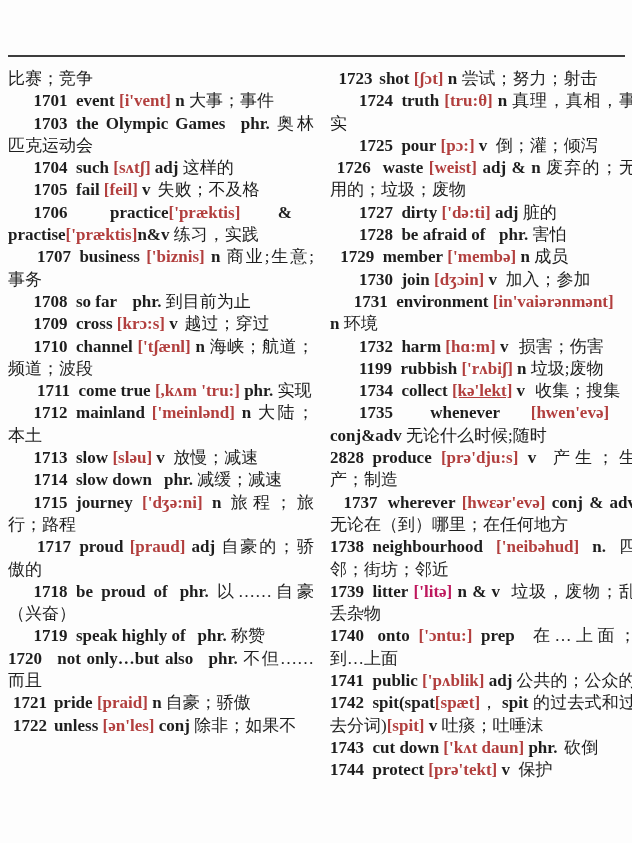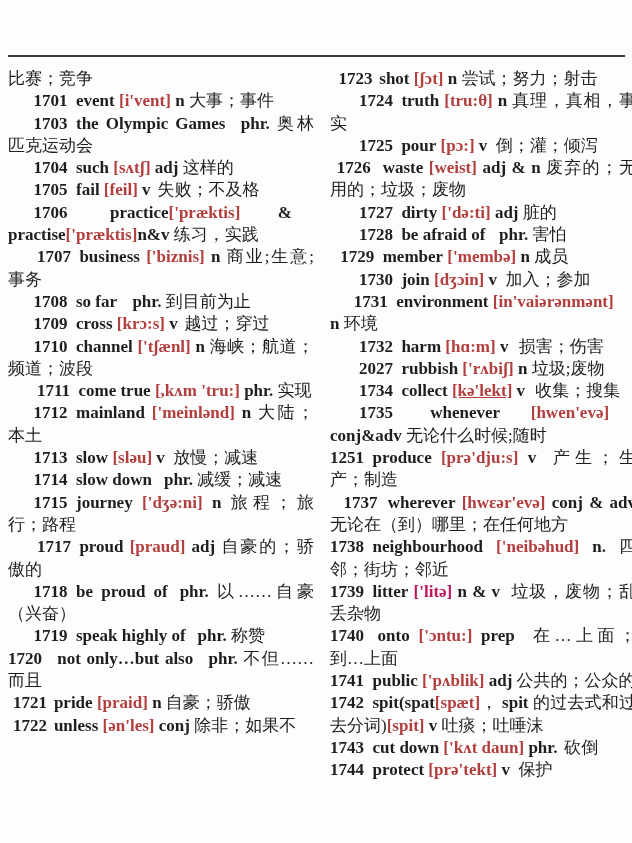--- a/index.html
+++ b/index.html
@@ -76,24 +76,24 @@
         <p class="entry" style="text-indent: 0.5em;"><span class="seg-num">1723</span><span class="gap" style="width: 0.4em;"></span><span class="seg-en">shot</span> <span class="seg-ph" style="color: rgb(178, 63, 62);">[ʃɔt]</span> <span class="seg-pos">n</span> <span class="seg-cn">尝试；努力；射击</span></p>
         <p class="entry" style="text-indent: 1.7em;"><span class="seg-num">1724</span><span class="gap" style="width: 0.5em;"></span><span class="seg-en">truth</span> <span class="seg-ph" style="color: rgb(178, 63, 62);">[tru:θ]</span> <span class="seg-pos">n</span> <span class="seg-cn">真理，真相，事实</span></p>
         <p class="entry" style="text-indent: 1.7em;"><span class="seg-num">1725</span><span class="gap" style="width: 0.5em;"></span><span class="seg-en">pour</span> <span class="seg-ph" style="color: rgb(178, 63, 62);">[pɔ:]</span> <span class="seg-pos">v</span><span class="gap" style="width: 0.5em;"></span><span class="seg-cn">倒；灌；倾泻</span></p>
         <p class="entry" style="text-indent: 0.4em;"><span class="seg-num">1726</span><span class="gap" style="width: 0.7em;"></span><span class="seg-en">waste</span> <span class="seg-ph" style="color: rgb(178, 63, 62);">[weist]</span> <span class="seg-pos">adj &amp; n</span> <span class="seg-cn">废弃的；无用的；垃圾；废物</span></p>
         <p class="entry" style="text-indent: 1.7em;"><span class="seg-num">1727</span><span class="gap" style="width: 0.5em;"></span><span class="seg-en">dirty</span> <span class="seg-ph" style="color: rgb(178, 63, 62);">['də:ti]</span> <span class="seg-pos">adj</span> <span class="seg-cn">脏的</span></p>
         <p class="entry" style="text-indent: 1.7em;"><span class="seg-num">1728</span><span class="gap" style="width: 0.5em;"></span><span class="seg-en">be afraid of</span><span class="gap" style="width: 0.8em;"></span><span class="seg-pos">phr.</span> <span class="seg-cn">害怕</span></p>
         <p class="entry" style="text-indent: 0.6em;"><span class="seg-num">1729</span><span class="gap" style="width: 0.5em;"></span><span class="seg-en">member</span> <span class="seg-ph" style="color: rgb(178, 63, 62);">['membə]</span> <span class="seg-pos">n</span> <span class="seg-cn">成员</span></p>
         <p class="entry" style="text-indent: 1.7em;"><span class="seg-num">1730</span><span class="gap" style="width: 0.5em;"></span><span class="seg-en">join</span> <span class="seg-ph" style="color: rgb(178, 63, 62);">[dʒɔin]</span> <span class="seg-pos">v</span><span class="gap" style="width: 0.5em;"></span><span class="seg-cn">加入；参加</span></p>
         <p class="entry" style="text-indent: 1.4em;"><span class="seg-num">1731</span><span class="gap" style="width: 0.5em;"></span><span class="seg-en">environment</span> <span class="seg-ph" style="color: rgb(178, 63, 62);">[in'vaiərənmənt]</span><br><span class="seg-pos">n</span> <span class="seg-cn">环境</span></p>
         <p class="entry" style="text-indent: 1.7em;"><span class="seg-num">1732</span><span class="gap" style="width: 0.5em;"></span><span class="seg-en">harm</span> <span class="seg-ph" style="color: rgb(178, 63, 62);">[hɑ:m]</span> <span class="seg-pos">v</span><span class="gap" style="width: 0.6em;"></span><span class="seg-cn">损害；伤害</span></p>
-        <p class="entry" style="text-indent: 1.7em;"><span class="seg-num">2027</span><span class="gap" style="width: 0.5em;"></span><span class="seg-en">rubbish</span> <span class="seg-ph" style="color: rgb(178, 63, 62);">['rʌbiʃ]</span> <span class="seg-pos">n</span> <span class="seg-cn">垃圾;废物</span></p>
+        <p class="entry" style="text-indent: 1.7em;"><span class="seg-num">1199</span><span class="gap" style="width: 0.5em;"></span><span class="seg-en">rubbish</span> <span class="seg-ph" style="color: rgb(178, 63, 62);">['rʌbiʃ]</span> <span class="seg-pos">n</span> <span class="seg-cn">垃圾;废物</span></p>
         <p class="entry" style="text-indent: 1.7em;"><span class="seg-num">1734</span><span class="gap" style="width: 0.5em;"></span><span class="seg-en">collect</span> <span class="seg-ph" style="color: rgb(178, 63, 62); text-decoration: underline;">[kə'lekt]</span> <span class="seg-pos">v</span><span class="gap" style="width: 0.6em;"></span><span class="seg-cn">收集；搜集</span></p>
         <p class="entry" style="text-indent: 1.7em;"><span class="seg-num">1735</span><span class="gap" style="width: 2.2em;"></span><span class="seg-en">whenever</span><span class="gap" style="width: 1.8em;"></span><span class="seg-ph" style="color: rgb(178, 63, 62);">[hwen'evə]</span><br><span class="seg-pos">conj&amp;adv</span> <span class="seg-cn">无论什么时候;随时</span></p>
-        <p class="entry" style="text-indent: 0em;"><span class="seg-num">1251</span><span class="gap" style="width: 0.5em;"></span><span class="seg-en">produce</span> <span class="seg-ph" style="color: rgb(178, 63, 62);">[prə'dju:s]</span> <span class="seg-pos">v</span><span class="gap" style="width: 0.7em;"></span><span class="seg-cn">产生；生产；制造</span></p>
+        <p class="entry" style="text-indent: 0em;"><span class="seg-num">2828</span><span class="gap" style="width: 0.5em;"></span><span class="seg-en">produce</span> <span class="seg-ph" style="color: rgb(178, 63, 62);">[prə'dju:s]</span> <span class="seg-pos">v</span><span class="gap" style="width: 0.7em;"></span><span class="seg-cn">产生；生产；制造</span></p>
         <p class="entry" style="text-indent: 0.8em;"><span class="seg-num">1737</span><span class="gap" style="width: 0.6em;"></span><span class="seg-en">wherever</span> <span class="seg-ph" style="color: rgb(178, 63, 62);">[hwɛər'evə]</span> <span class="seg-pos">conj &amp; adv</span> <span class="seg-cn">无论在（到）哪里；在任何地方</span></p>
         <p class="entry" style="text-indent: 0em;"><span class="seg-num">1738</span><span class="gap" style="width: 0.5em;"></span><span class="seg-en">neighbourhood</span> <span class="seg-ph" style="color: rgb(178, 63, 62);">['neibəhud]</span> <span class="seg-pos">n.</span> <span class="seg-cn">四邻；街坊；邻近</span></p>
         <p class="entry" style="text-indent: 0em;"><span class="seg-num">1739</span><span class="gap" style="width: 0.5em;"></span><span class="seg-en">litter</span> <span class="seg-ph" style="color: #be185d;">['litə]</span> <span class="seg-pos">n &amp; v</span><span class="gap" style="width: 0.6em;"></span><span class="seg-cn">垃圾，废物；乱丢杂物</span></p>
         <p class="entry" style="text-indent: 0em;"><span class="seg-num">1740</span><span class="gap" style="width: 0.8em;"></span><span class="seg-en">onto</span> <span class="seg-ph" style="color: rgb(178, 63, 62);">['ɔntu:]</span> <span class="seg-pos">prep</span><span class="gap" style="width: 0.8em;"></span><span class="seg-cn">在…上面；到…上面</span></p>
         <p class="entry" style="text-indent: 0em;"><span class="seg-num">1741</span><span class="gap" style="width: 0.5em;"></span><span class="seg-en">public</span> <span class="seg-ph" style="color: rgb(178, 63, 62);">['pʌblik]</span> <span class="seg-pos">adj</span> <span class="seg-cn">公共的；公众的</span></p>
         <p class="entry" style="text-indent: 0em;"><span class="seg-num">1742</span><span class="gap" style="width: 0.5em;"></span><span class="seg-en">spit(spat</span><span class="seg-ph" style="color: rgb(178, 63, 62);">[spæt]</span><span class="seg-cn">，</span> <span class="seg-en">spit</span> <span class="seg-cn">的过去式和过去分词)</span><span class="seg-ph" style="color: rgb(178, 63, 62);">[spit]</span> <span class="seg-pos">v</span> <span class="seg-cn">吐痰；吐唾沫</span></p>
         <p class="entry" style="text-indent: 0em;"><span class="seg-num">1743</span><span class="gap" style="width: 0.5em;"></span><span class="seg-en">cut down</span> <span class="seg-ph" style="color: rgb(178, 63, 62);">['kʌt daun]</span> <span class="seg-pos">phr.</span><span class="gap" style="width: 0.4em;"></span><span class="seg-cn">砍倒</span></p>
         <p class="entry" style="text-indent: 0em;"><span class="seg-num">1744</span><span class="gap" style="width: 0.5em;"></span><span class="seg-en">protect</span> <span class="seg-ph" style="color: rgb(178, 63, 62);">[prə'tekt]</span> <span class="seg-pos">v</span><span class="gap" style="width: 0.5em;"></span><span class="seg-cn">保护</span></p>
       </div>
   </div>

